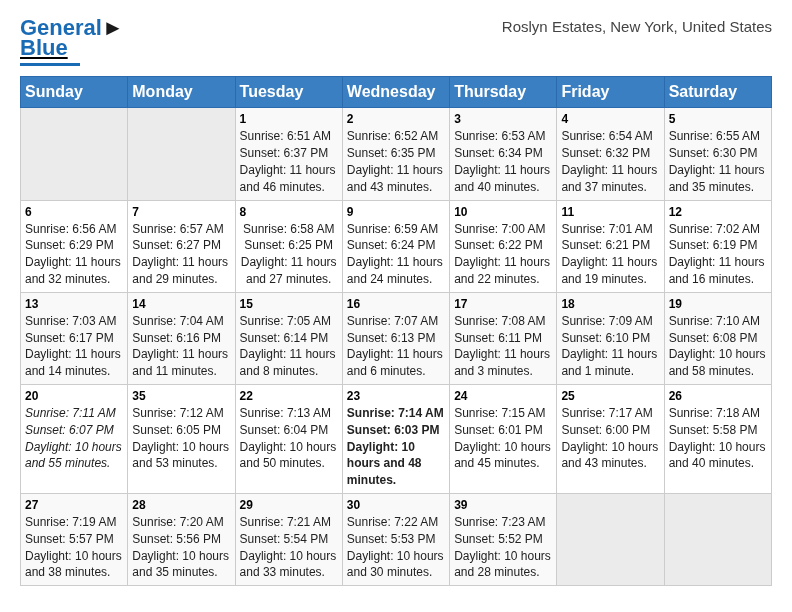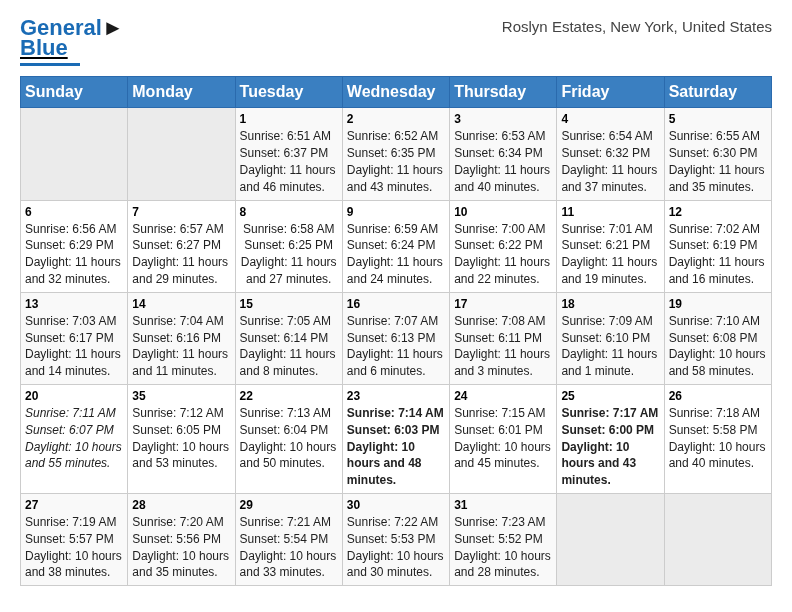--- a/index.html
+++ b/index.html
@@ -275,21 +275,21 @@
 Daylight: 10 hours and 48 minutes.</div>
         </td>
         <td>
           <span class="day-num">24</span>
           <div class="day-detail" style="white-space: pre-line;">Sunrise: 7:15 AM
 Sunset: 6:01 PM
 Daylight: 10 hours and 45 minutes.</div>
         </td>
         <td>
           <span class="day-num">25</span>
-          <div class="day-detail" style="white-space: pre-line; font-weight: bold;">Sunrise: 7:17 AM
+          <div class="day-detail" style="white-space: pre-line;">Sunrise: 7:17 AM
 Sunset: 6:00 PM
 Daylight: 10 hours and 43 minutes.</div>
         </td>
         <td>
           <span class="day-num">26</span>
           <div class="day-detail" style="white-space: pre-line;">Sunrise: 7:18 AM
 Sunset: 5:58 PM
 Daylight: 10 hours and 40 minutes.</div>
         </td>
       </tr>
@@ -312,21 +312,21 @@
 Sunset: 5:54 PM
 Daylight: 10 hours and 33 minutes.</div>
         </td>
         <td>
           <span class="day-num">30</span>
           <div class="day-detail" style="white-space: pre-line;">Sunrise: 7:22 AM
 Sunset: 5:53 PM
 Daylight: 10 hours and 30 minutes.</div>
         </td>
         <td>
-          <span class="day-num">31</span>
+          <span class="day-num">39</span>
           <div class="day-detail" style="white-space: pre-line;">Sunrise: 7:23 AM
 Sunset: 5:52 PM
 Daylight: 10 hours and 28 minutes.</div>
         </td>
         <td class="empty-cell"></td>
         <td class="empty-cell"></td>
       </tr>
     </tbody>
 </table>
 

